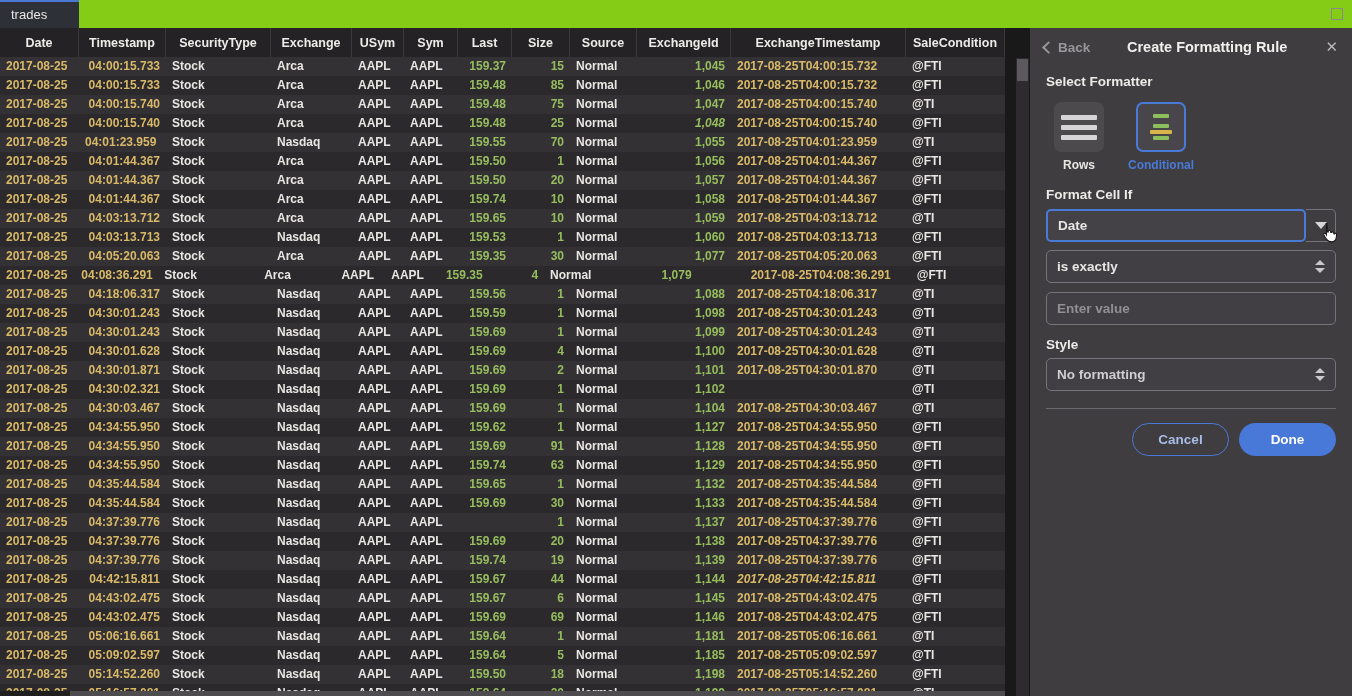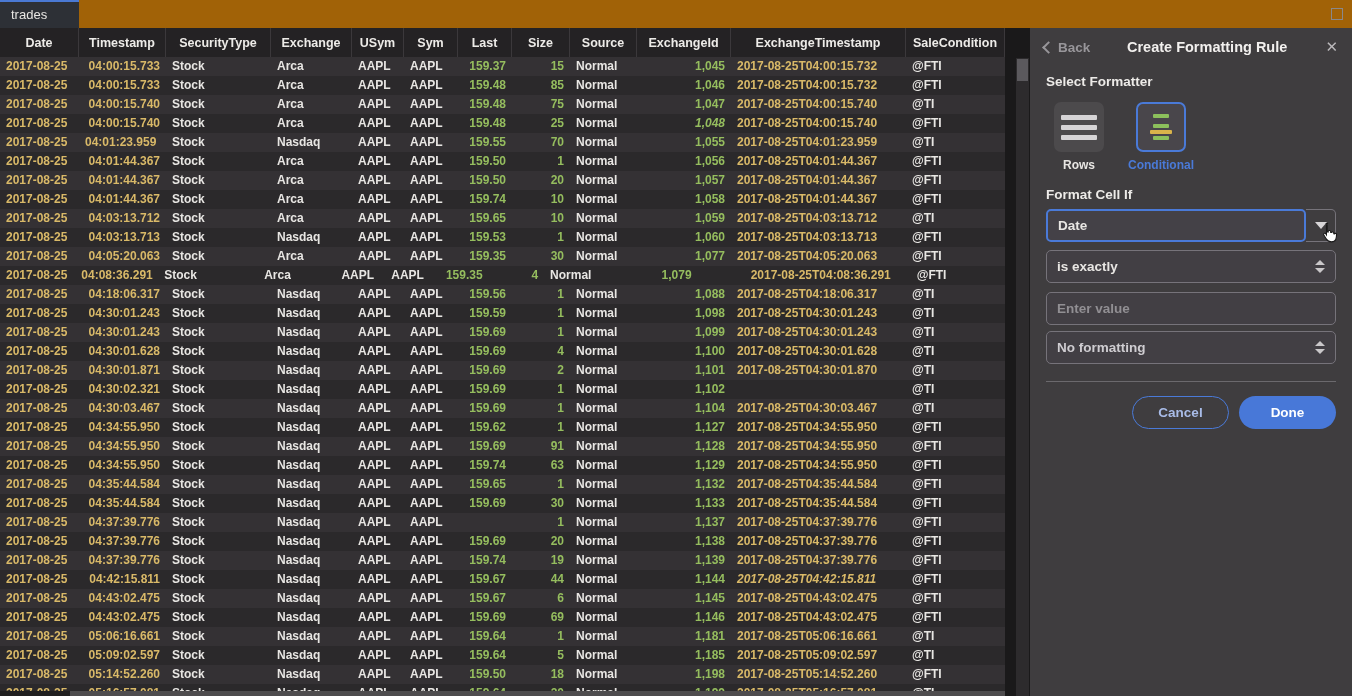--- a/index.html
+++ b/index.html
@@ -1,20 +1,20 @@
 <!DOCTYPE html>
 <html><head>
 <meta charset="utf-8">
 <style>
   html,body{margin:0;padding:0;background:#141314;}
   .app{position:relative;width:1352px;height:696px;background:#1d1c1d;overflow:hidden;
        font-family:"Liberation Sans",sans-serif;-webkit-font-smoothing:antialiased;}
 
   
-  .tabbar{height:28px;background:#a16207;display:flex;align-items:stretch;position:relative;}
+  .tabbar{height:28px;background:#84cc16;display:flex;align-items:stretch;position:relative;}
   .tab{width:79px;background:#2d3036;border-top:2px solid #4a79d4;color:#e8e6e3;
        font-size:13px;line-height:25px;padding-left:11px;box-sizing:border-box;}
   .win-restore{position:absolute;right:9px;top:8px;width:10px;height:10px;border:1px solid #8a888a;}
 
   
   .main{display:flex;height:668px;}
   .table-area{width:1005px;position:relative;overflow:hidden;background:#272527;}
   .thead{display:flex;height:29px;background:#242224;}
   .th{box-sizing:border-box;border-right:1px solid #3b383b;color:#edebe8;font-weight:700;
       font-size:12.5px;display:flex;align-items:center;justify-content:center;white-space:nowrap;overflow:hidden;}
@@ -656,20 +656,21 @@
           <span class="dualarrow">
             <span class="tri-up-s"></span>
               <span class="tri-dn-s"></span>
           </span>
         </div>
 
         <div class="text-input">
           <span>Enter value</span>
         </div>
 
+        <div class="section-label field-label" style="margin-top:12px;">Style</div>
 
         <div class="select" style="margin-top:6px;">
           <span class="dim">No formatting</span>
           <span class="dualarrow">
             <span class="tri-up-s"></span>
               <span class="tri-dn-s"></span>
           </span>
         </div>
 
         <div class="divider"></div>

